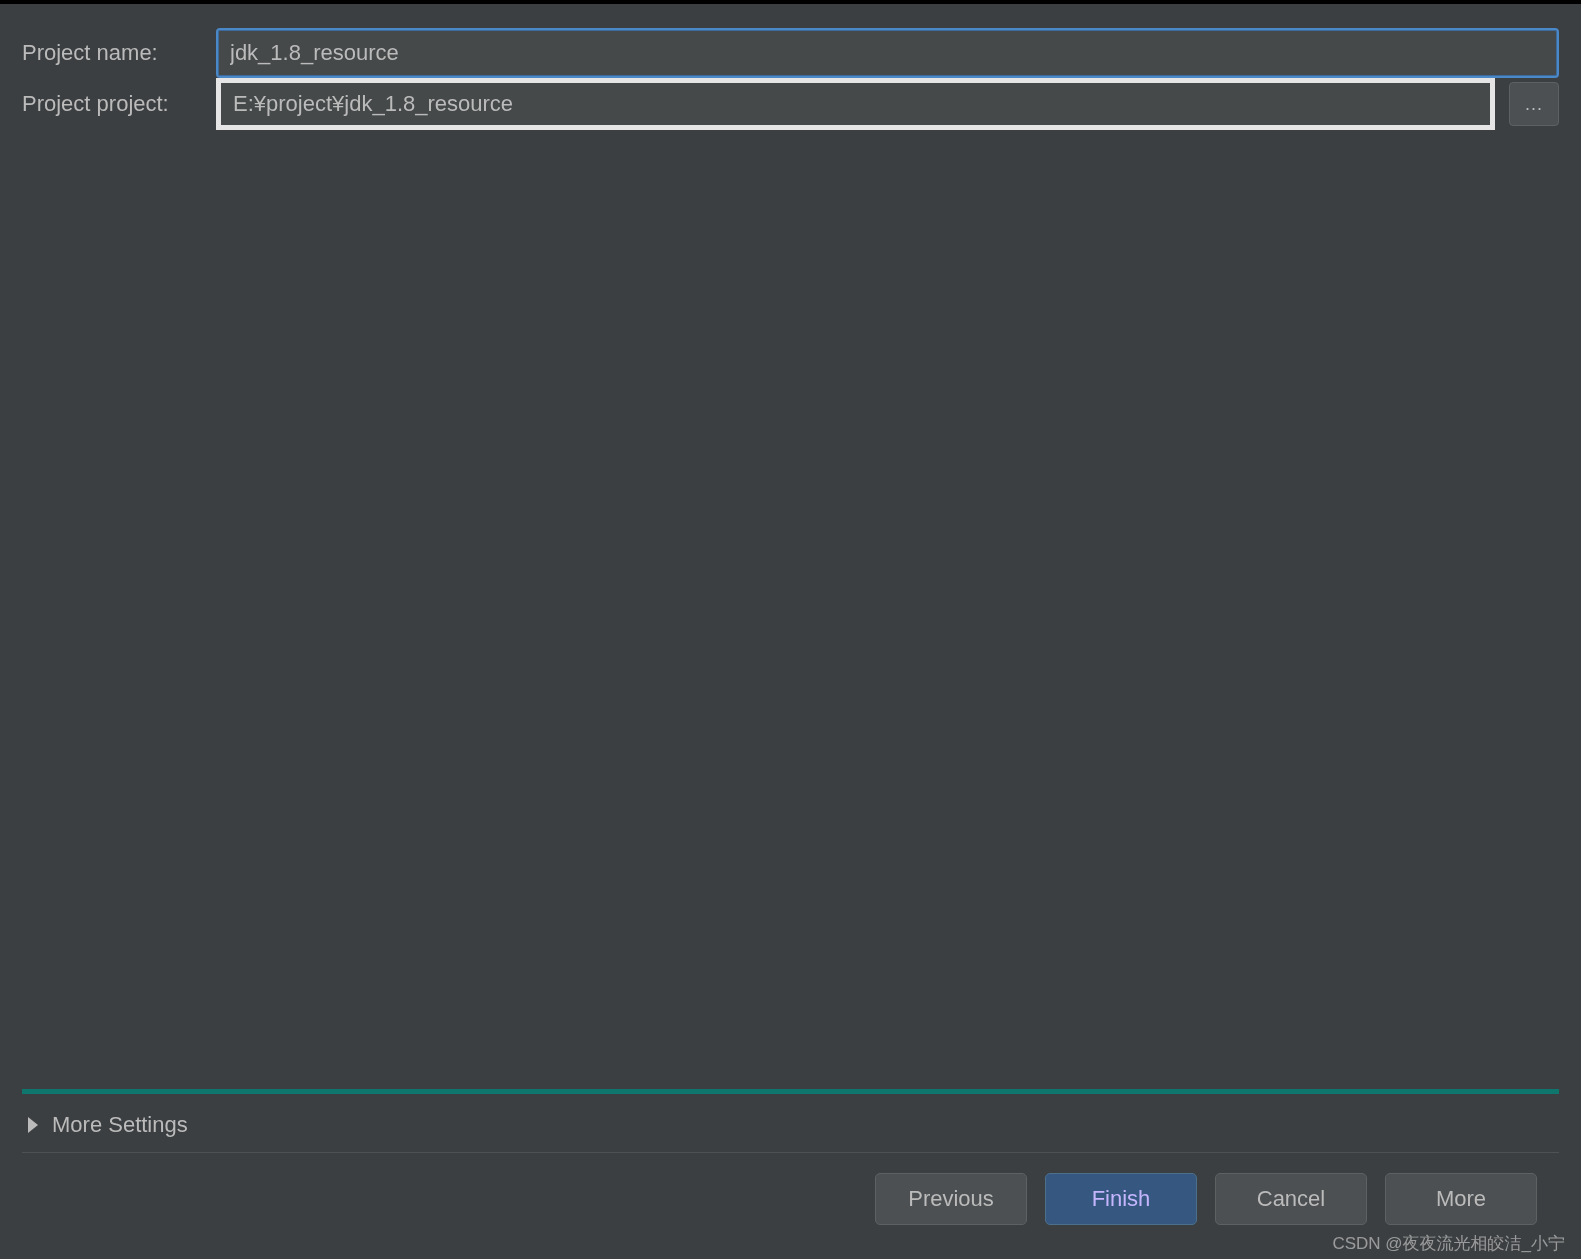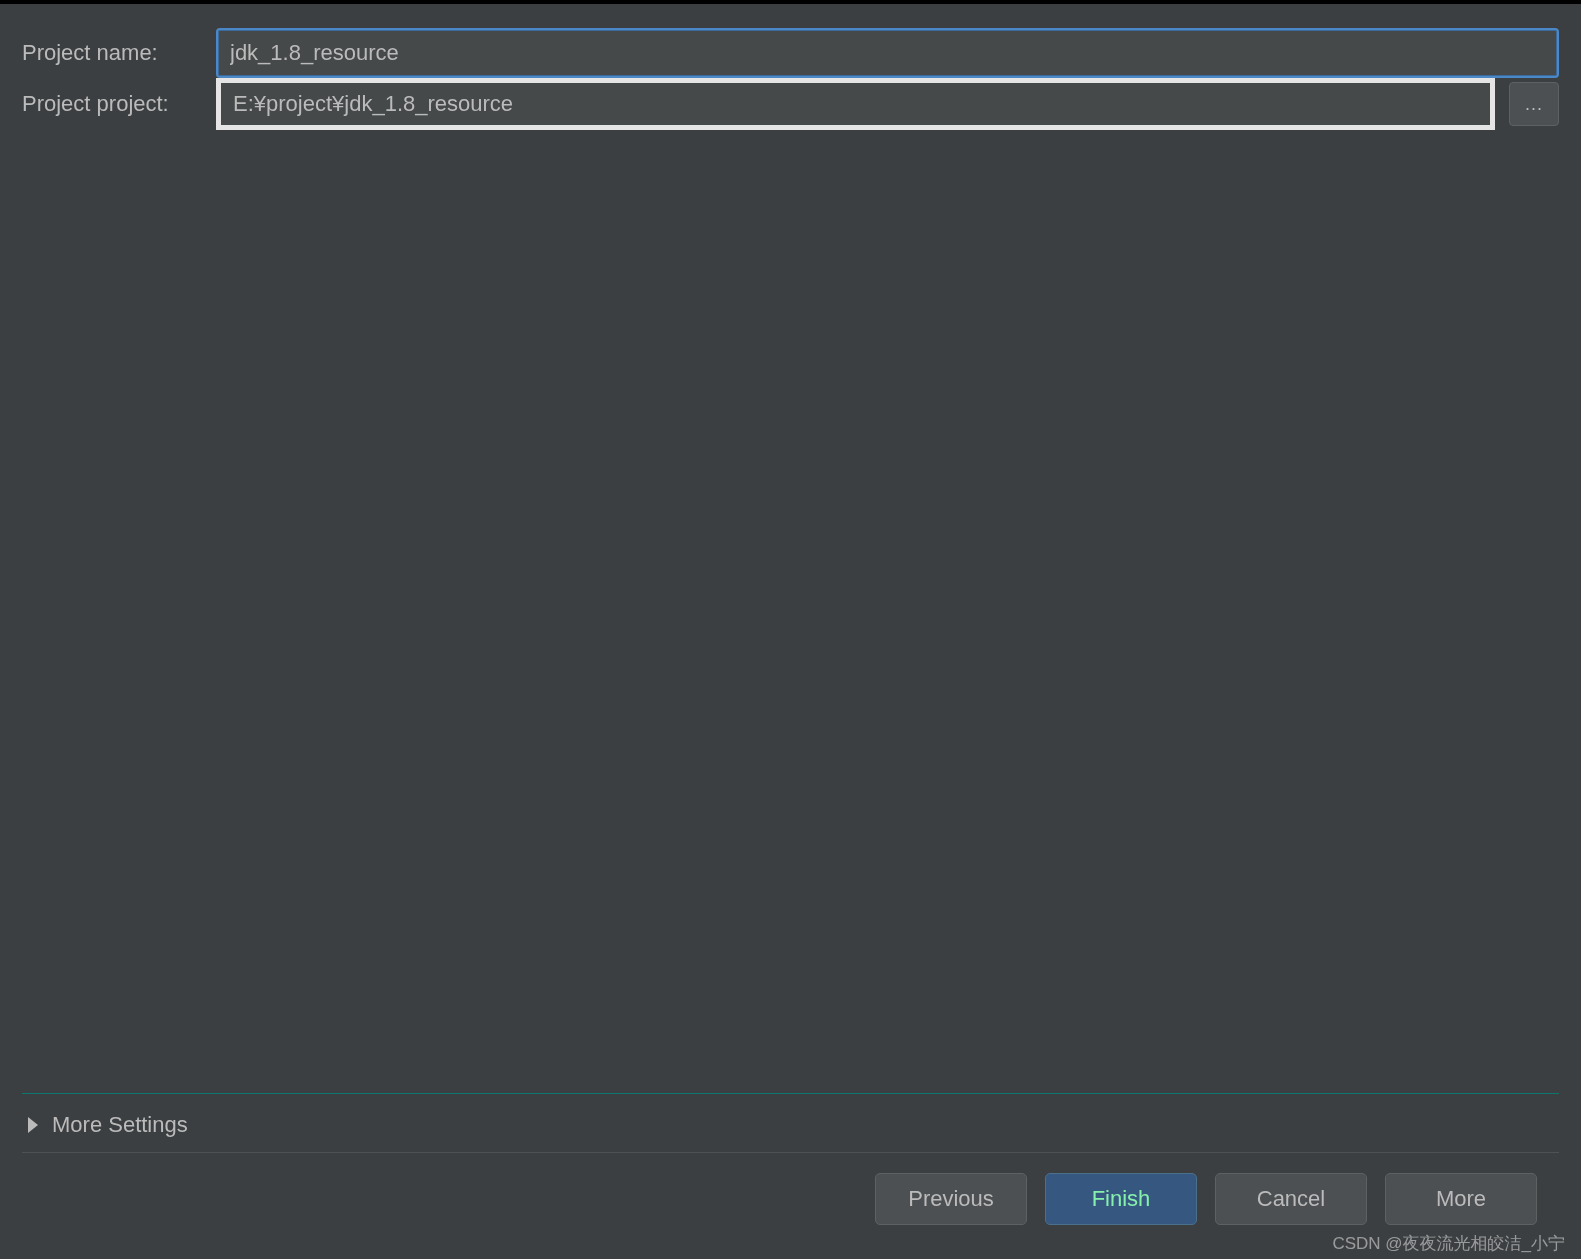--- a/index.html
+++ b/index.html
@@ -123,21 +123,21 @@
     justify-content: center;
     font-size: 18px;
     letter-spacing: 1px;
     cursor: pointer;
   }
 
   .spacer { flex: 1 1 auto; }
 
   
   .more-section {
-    border-top: 1px solid #0f766e;
+    border-top: 5px solid #0f766e;
     padding: 18px 0 14px 6px;
     display: flex;
     align-items: center;
     gap: 14px;
     color: #bbbbbb;
     font-size: 22px;
     cursor: pointer;
   }
   .more-section .tri {
     width: 0; height: 0;
@@ -163,21 +163,21 @@
     color: #bbbbbb;
     font-size: 22px;
     display: flex;
     align-items: center;
     justify-content: center;
     cursor: pointer;
   }
   .btn.primary {
     background: #365880;
     border-color: #4a708b;
-    color: #86efac;
+    color: #c4b5fd;
   }
 
   
   .watermark {
     position: absolute;
     right: 16px;
     bottom: 4px;
     font-size: 17px;
     color: rgba(230,230,230,0.55);
     pointer-events: none;

